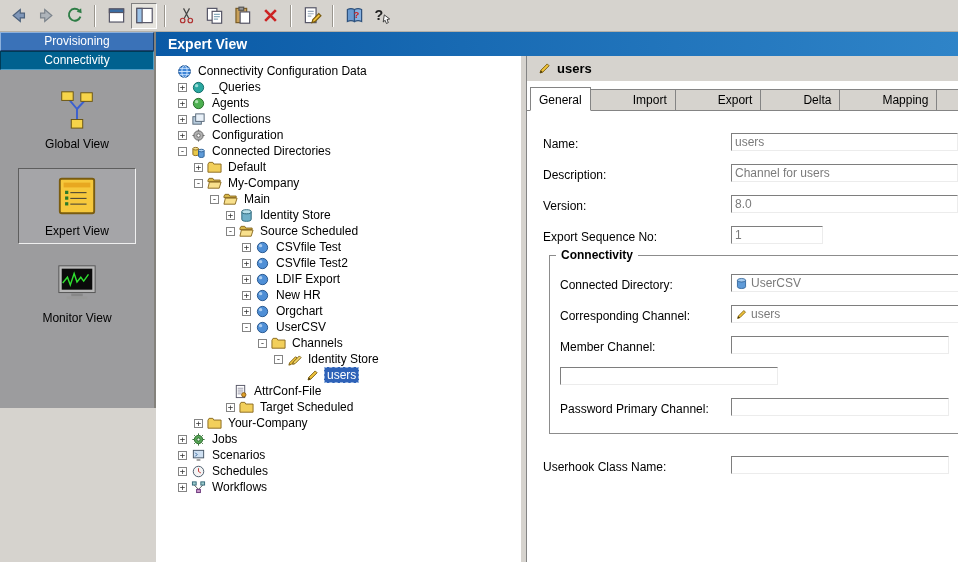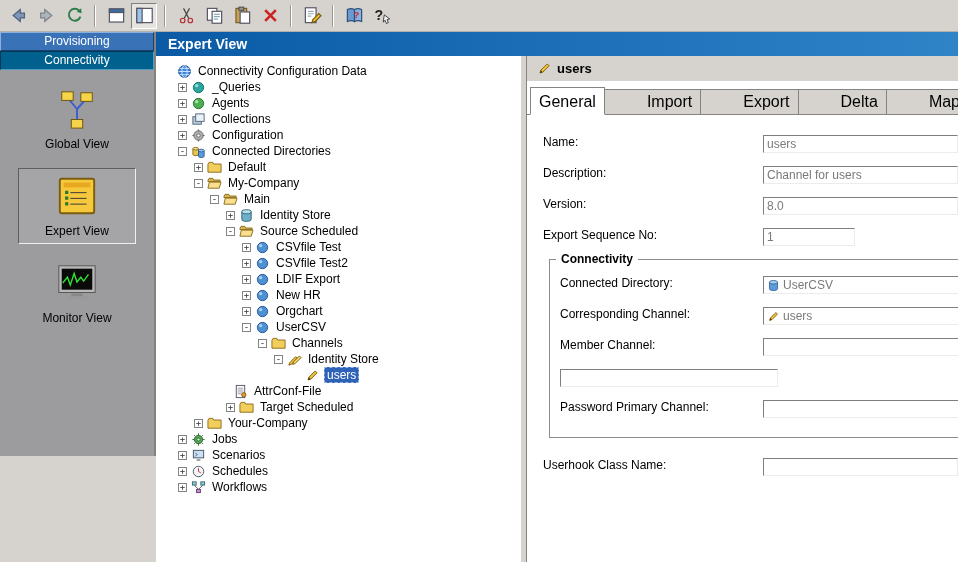--- a/index.html
+++ b/index.html
@@ -23,21 +23,21 @@
     display:flex; align-items:center; justify-content:center; cursor:pointer;
   }
   .tb-btn.pressed { border-color:#808080 #ffffff #ffffff #808080; background:#e6e4de; }
   .tb-sep { width:2px; height:22px; margin:0 6px; border-left:1px solid #9a968e; border-right:1px solid #ffffff; }
   .icn { display:inline-block; width:15px; height:15px; line-height:0; flex:none; }
   .icn svg { width:100%; height:100%; display:block; }
   .tb-btn .icn { width:19px; height:19px; }
 
   
   .sidebar {
-    position:absolute; left:0; top:32px; width:156px; height:424px;
+    position:absolute; left:0; top:32px; width:156px; height:376px;
     background:#9c9c9e; border-right:2px solid #84827c;
   }
   .side-tab {
     height:19px; line-height:17px; text-align:center; color:#fff;
     font-size:12px; cursor:pointer; border:1px solid;
   }
   .side-tab-provisioning { background:#3a72b8; border-color:#8cb0dc #1c3f6e #1c3f6e #8cb0dc; }
   .side-tab-connectivity { background:#00618f; border-color:#003a56 #4f9cc4 #4f9cc4 #003a56; }
   .side-views { display:flex; flex-direction:column; align-items:center; }
   .side-item {
@@ -81,28 +81,28 @@
 
   
   .detail { position:absolute; left:527px; top:56px; right:0; bottom:0; background:#fff; overflow:hidden; }
   .dheader {
     height:26px; background:#d6d3ce; border-bottom:1px solid #ffffff;
     display:flex; align-items:center; gap:5px; padding-left:10px;
     font-size:13px; font-weight:bold; color:#000;
   }
   .tabs { display:flex; align-items:flex-end; margin-top:5px; padding-left:3px; border-bottom:1px solid #848484; }
   .tab {
-    font-size:16px; padding:3px 8px; background:#d6d3ce;
+    font-size:12px; padding:3px 8px; background:#d6d3ce;
     border:1px solid #848484; border-bottom:none; white-space:nowrap; cursor:pointer;
   }
   .tab + .tab { margin-left:-1px;padding-left:42px; }
   .tab.active { background:#fff; padding-top:5px; margin-bottom:-1px; border-bottom:1px solid #fff; }
 
   .formarea { padding:20px 0 0 16px; font-size:12px; }
-  .frow { display:flex; align-items:flex-start; height:20px; margin-bottom:11px;gap:32px; }
+  .frow { display:flex; align-items:flex-end; height:20px; margin-bottom:11px; }
   .flabel { width:188px; flex:none; color:#000; }
   .ffield {
     height:18px; background:#fff; display:flex; align-items:center; gap:3px;
     border:1px solid; border-color:#7e7e7e #ececec #ececec #7e7e7e; padding:0 3px;
   }
   .ffield.wide { width:240px; }
   .ffield.edit { width:218px; }
   .ffield.narrow { width:92px; }
   .ffield .icn { width:13px; height:13px; }
   .fval { color:#7a7a7a; white-space:nowrap; overflow:hidden; }

